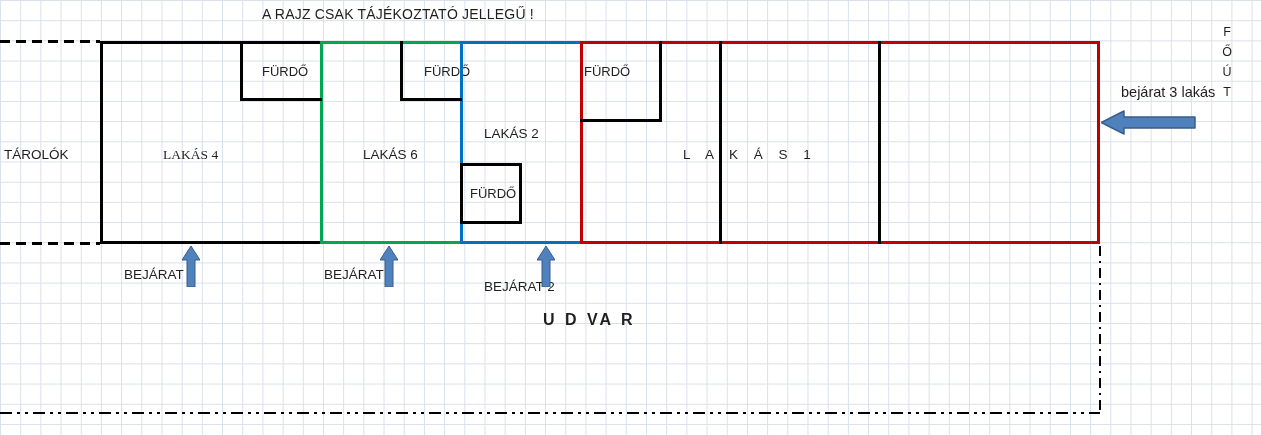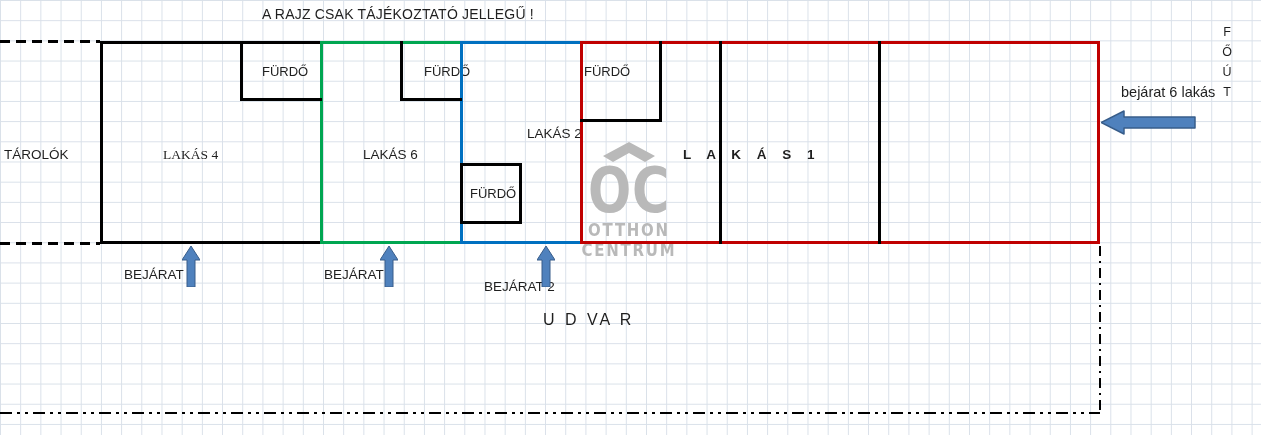--- a/index.html
+++ b/index.html
@@ -44,31 +44,31 @@
   .dash-top{left:0;top:40px;width:100px;}
   .dash-bottom{left:0;top:242px;width:100px;}
   .dashdot-h{position:absolute;left:0;top:412px;width:1100px;height:2px;z-index:3;
     background:repeating-linear-gradient(90deg, var(--wall) 0 12px, transparent 12px 17px, var(--wall) 17px 20px, transparent 20px 25px, var(--wall) 25px 28px, transparent 28px 33px);}
   .dashdot-v{position:absolute;left:1099px;top:246px;width:2px;height:167px;z-index:3;
     background:repeating-linear-gradient(180deg, var(--wall) 0 10px, transparent 10px 15px, var(--wall) 15px 17px, transparent 17px 22px);}
   
   .storage{left:4px;top:147px;text-align:center;}
   .lab-u4{left:163px;top:147px;font-family:Liberation Serif, serif;}
   .lab-u3{left:363px;top:147px;}
-  .lab-u2{left:484px;top:126px;padding-left:43px;}
-  .lab-u1{left:683px;top:147px;letter-spacing:6px;z-index:5;font-weight:bold;}
+  .lab-u2{left:484px;top:126px;}
+  .lab-u1{left:683px;top:147px;letter-spacing:6px;z-index:5;}
   .lab-b4{left:262px;top:64px;font-size:13px;}
   .lab-b3{left:424px;top:64px;font-size:13px;}
   .lab-b2{left:470px;top:186px;font-size:13px;}
   .lab-b1{left:584px;top:64px;font-size:13px;z-index:5;}
   .lab-e4{left:124px;top:267px;}
   .lab-e3{left:324px;top:267px;}
   .lab-e2{left:484px;top:279px;z-index:5;}
   .lab-e1{left:1121px;top:84px;font-size:14.5px;}
-  .courtyard{left:543px;top:311px;font-size:16px;font-weight:normal;letter-spacing:3px;z-index:6;}
+  .courtyard{left:543px;top:311px;font-size:16px;font-weight:bold;letter-spacing:3px;z-index:6;}
   
   .road-letter{position:absolute;left:1221px;width:12px;text-align:center;font-size:12.5px;}
   
   .arrow{position:absolute;z-index:6;}
   .arrow svg{display:block;}
   .arr-up-4{left:182px;top:246px;}
   .arr-up-3{left:380px;top:246px;}
   .arr-up-2{left:537px;top:246px;}
   .arr-left{left:1101px;top:110px;}
   
@@ -77,28 +77,20 @@
   .wm-logo{font-family:"DejaVu Sans", sans-serif;font-size:62px;line-height:58px;font-weight:bold;letter-spacing:1px;transform:scaleX(.82);transform-origin:center;}
   .wm-line{font-family:"DejaVu Sans", sans-serif;font-weight:bold;font-size:17px;line-height:20px;letter-spacing:2px;transform:scaleX(.88);transform-origin:center;}
 </style>
 </head>
 <body>
 
 <div class="canvas">
 
   <div class="lbl title">A RAJZ CSAK TÁJÉKOZTATÓ JELLEGŰ !</div>
 
-  <div class="watermark">
-    <svg class="wm-roof" width="52" height="20" viewBox="0 0 52 20">
-      <path d="M26 0 L52 14 L42 20 L26 11 L10 20 L0 14 Z" fill="currentColor"></path>
-    </svg>
-    <div class="wm-logo">OC</div>
-    <div class="wm-line">OTTHON</div>
-    <div class="wm-line">CENTRUM</div>
-  </div>
 
   <div class="dash-h dash-top"></div>
   <div class="dash-h dash-bottom"></div>
   <div class="lbl storage">TÁROLÓK</div>
 
   <div class="unit u4"></div>
   <div class="unit u3"></div>
   <div class="unit u2"></div>
   <div class="unit u1"></div>
   <div class="divider div-a"></div>
@@ -114,21 +106,21 @@
   <div class="lbl lab-u2">LAKÁS 2</div>
   <div class="lbl lab-u1">L A K Á S  1</div>
   <div class="lbl lab-b4">FÜRDŐ</div>
   <div class="lbl lab-b3">FÜRDŐ</div>
   <div class="lbl lab-b2">FÜRDŐ</div>
   <div class="lbl lab-b1">FÜRDŐ</div>
 
   <div class="lbl lab-e4">BEJÁRAT</div>
   <div class="lbl lab-e3">BEJÁRAT</div>
   <div class="lbl lab-e2">BEJÁRAT 2</div>
-  <div class="lbl lab-e1">bejárat 6 lakás</div>
+  <div class="lbl lab-e1">bejárat 3 lakás</div>
 
   <div class="arrow arr-up-4">
     <svg width="18" height="41" viewBox="0 0 18 41">
       <path d="M9 0 L18 14 L13 14 L13 41 L5 41 L5 14 L0 14 Z" fill="var(--arrow-fill)" stroke="var(--arrow-border)" stroke-width="1"></path>
     </svg>
   </div>
   <div class="arrow arr-up-3">
     <svg width="18" height="41" viewBox="0 0 18 41">
       <path d="M9 0 L18 14 L13 14 L13 41 L5 41 L5 14 L0 14 Z" fill="var(--arrow-fill)" stroke="var(--arrow-border)" stroke-width="1"></path>
     </svg>

